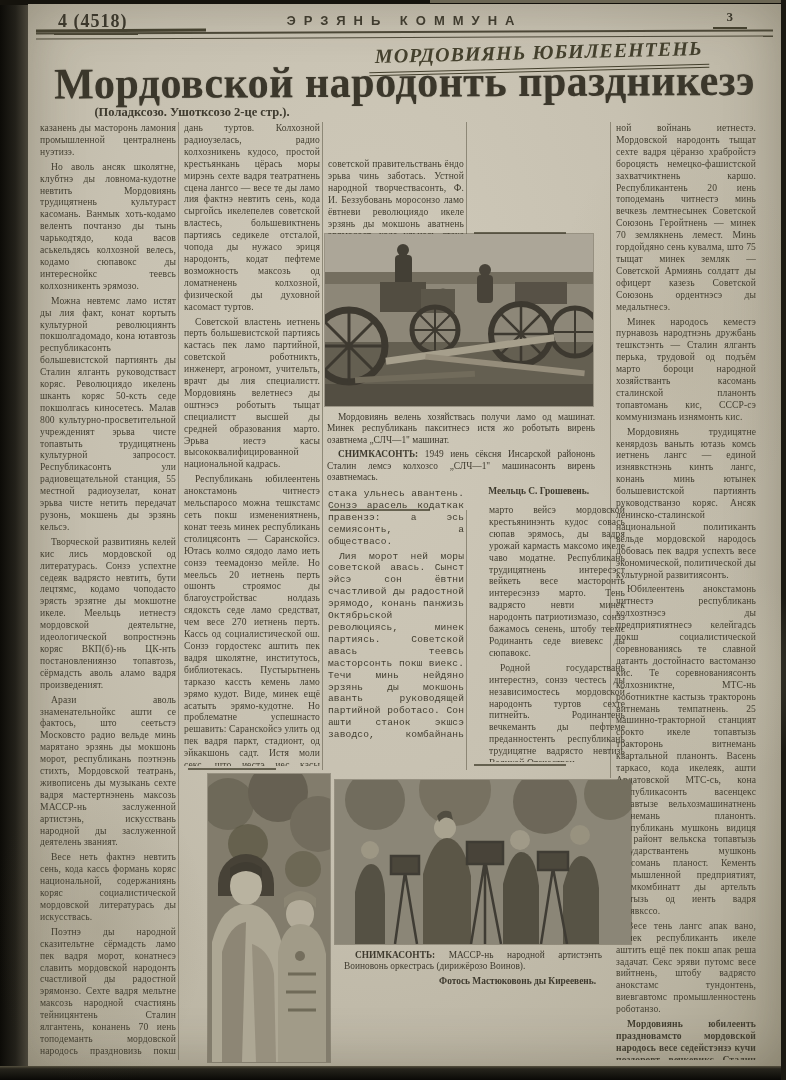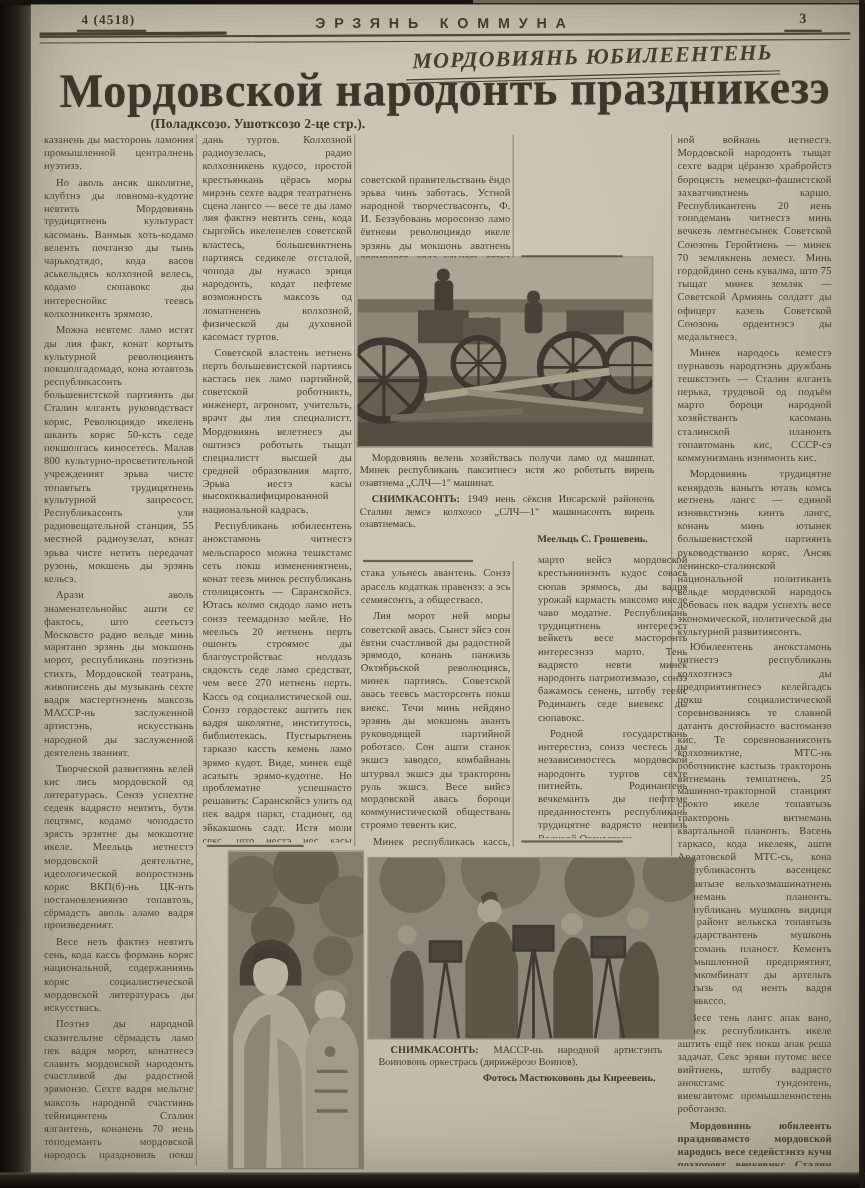--- a/index.html
+++ b/index.html
@@ -15,38 +15,38 @@
   }
   .stain{position:absolute;border-radius:50%;pointer-events:none;}
   .edge-left{position:absolute;left:0;top:0;width:28px;height:1080px;
     background:linear-gradient(90deg,#0c0b07 0%,#23211a 55%,#4a463a 100%);}
   .edge-bottom{position:absolute;left:0;bottom:0;width:786px;height:14px;
     background:linear-gradient(0deg,#0a0906 0%,#26241c 80%,#55503f 100%);}
   .edge-right{position:absolute;right:0;top:0;width:5px;height:1080px;background:#1b1912;}
   .edge-top{position:absolute;left:0;top:0;width:430px;height:5px;background:#15130d;}
   .edge-top2{position:absolute;left:430px;top:0;width:356px;height:3px;background:#6b6654;}
 
-  .issue{position:absolute;left:42px;top:7px;font-size:12px;font-weight:bold;color:#3c382c;
+  .issue{position:absolute;left:26px;top:7px;font-size:18px;font-weight:bold;color:#3c382c;
     letter-spacing:1px;border-bottom:2px solid #45412f;padding:0 10px 1px 4px;}
   .masthead{position:absolute;left:0;top:9px;width:100%;text-align:center;
     font-family:"Liberation Sans",sans-serif;font-weight:bold;font-size:13px;
     letter-spacing:8px;color:#403c2f;}
   .pageno{position:absolute;right:34px;top:5px;font-size:13px;font-weight:bold;color:#3c382c;
     border-bottom:2px solid #45412f;padding:0 14px 2px;}
   .headrule{position:absolute;top:27px;left:8px;width:737px;height:4px;
     border-top:2px solid #4c4837;border-bottom:1px solid #4c4837;transform:rotate(-0.25deg);}
   .headrule-left{position:absolute;top:25px;left:8px;width:170px;height:3px;background:#45412f;transform:rotate(-0.3deg);}
 
   .kicker{position:absolute;right:72px;top:37px;
     font-style:italic;font-weight:bold;font-size:20px;letter-spacing:1px;color:#44402d;
     border-bottom:4px double #44402d;padding:0 6px 4px;transform:rotate(-1.4deg);}
   .headline{position:absolute;left:8px;top:54px;width:737px;text-align:center;
     font-weight:bold;font-size:42px;color:#3b372b;transform:rotate(-0.3deg) scaleY(1.04);
     letter-spacing:0.5px;text-shadow:0 0 1px rgba(59,55,43,.5);}
-  .subhead{position:absolute;left:24px;top:101px;width:280px;text-align:right;
+  .subhead{position:absolute;left:24px;top:101px;width:280px;text-align:center;
     font-weight:bold;font-size:12.5px;color:#3e3a2e;}
 
   .col{position:absolute;text-align:justify;font-size:9.6px;line-height:11.9px;
     color:#423e30;overflow:hidden;letter-spacing:0.1px;}
   .col p{margin:0 0 3px;text-indent:11px;}
   .col p.cont{text-indent:0;}
   .col p.endbold{font-weight:bold;}
 
   .vrule{position:absolute;width:1px;background:#5b5644;opacity:.55;}
   .hrule{position:absolute;height:2px;background:#4c4837;opacity:.8;}
@@ -87,39 +87,39 @@
   <div class="vrule" style="left:150px;top:118px;height:938px;"></div>
   <div class="vrule" style="left:294px;top:118px;height:648px;"></div>
   <div class="vrule" style="left:438px;top:118px;height:112px;"></div>
   <div class="vrule" style="left:438px;top:506px;height:260px;"></div>
   <div class="vrule" style="left:582px;top:118px;height:656px;"></div>
 
   <div class="col" style="left:12px;top:118px;width:136px;height:938px;">
     <p class="cont">казанень ды масторонь ламония промышленной централнень нуэтизэ.</p>
     <p>Но аволь ансяк школятне, клубтнэ ды ловнома-кудотне невтить Мордовиянь трудицятнень культураст касомань. Ванмык хоть-кодамо веленть почтанзо ды тынь чарькодтядо, кода васов аськельдясь колхозной велесь, кодамо сюпавокс ды интереснойкс теевсь колхозникенть эрямозо.</p>
     <p>Можна невтемс ламо истят ды лия факт, конат кортыть культурной революциянть покшолгадомадо, кона ютавтозь республикасонть большевистской партиянть ды Сталин ялганть руководстваст коряс. Революциядо икелень шканть коряс 50-ксть седе покшолгась киносетесь. Малав 800 культурно-просветительной учрежденият эрьва чисте топавтыть трудицятнень культурной запросост. Республикасонть ули радиовещательной станция, 55 местной радиоузелат, конат эрьва чисте нетить передачат рузонь, мокшень ды эрзянь кельсэ.</p>
+    <p>Творческой развитиянь келей кис лись мордовской од литературась. Сонзэ успехтне седеяк вадрясто невтить, бути лецтямс, кодамо чоподасто эрясть эрзятне ды мокшотне икеле. Меельць иетнестэ мордовской деятельтне, идеологической вопростнэнь коряс ВКП(б)-нь ЦК-нть постановлениянзо топавтозь, сёрмадсть аволь аламо вадря произведеният.</p>
     <p>Арази аволь знаменательнойкс ашти се фактось, што сеетьстэ Московсто радио вельде минь марятано эрзянь ды мокшонь морот, республикань поэтнэнь стихть, Мордовской театрань, живописень ды музыкань сехте вадря мастертнэнень максозь МАССР-нь заслуженной артистэнь, искусствань народной ды заслуженной деятелень званият.</p>
-    <p>Творческой развитиянь келей кис лись мордовской од литературась. Сонзэ успехтне седеяк вадрясто невтить, бути лецтямс, кодамо чоподасто эрясть эрзятне ды мокшотне икеле. Меельць иетнестэ мордовской деятельтне, идеологической вопростнэнь коряс ВКП(б)-нь ЦК-нть постановлениянзо топавтозь, сёрмадсть аволь аламо вадря произведеният.</p>
     <p>Весе неть фактнэ невтить сень, кода кассь формань коряс национальной, содержаниянь коряс социалистической мордовской литературась ды искусствась.</p>
     <p>Поэтнэ ды народной сказительтне сёрмадсть ламо пек вадря морот, конатнесэ славить мордовской народонть счастливой ды радостной эрямонзо. Сехте вадря мельтне максозь народной счастиянь тейницянтень Сталин ялгантень, конанень 70 иень топодеманть мордовской народось праздновизь покш кенярдома марто.</p>
 
   </div>
 
   <div class="col" style="left:156px;top:118px;width:136px;height:644px;">
     <p class="cont">дань туртов. Колхозной радиоузелась, радио колхозникень кудосо, простой крестьянкань цёрась моры мирэнь сехте вадря театратнень сцена лангсо — весе те ды ламо лия фактнэ невтить сень, кода сыргойсь икелепелев советской властесь, большевиктнень партиясь седикеле отсталой, чопода ды нужасо эриця народонть, кодат пефтеме возможность максозь од ломатненень колхозной, физической ды духовной касомаст туртов.</p>
     <p>Советской властень иетнень перть большевистской партиясь кастась пек ламо партийной, советской роботникть, инженерт, агрономт, учительть, врачт ды лия специалистт. Мордовиянь велетнесэ ды оштнэсэ роботыть тыщат специалистт высшей ды средней образования марто. Эрьва иестэ касы высококвалифицированной национальной кадрась.</p>
     <p>Республикань юбилеентень анокстамонь читнестэ мельспаросо можна тешкстамс сеть покш изменениятнень, конат теезь минек республикань столицясонть — Саранскойсэ. Ютась колмо сядодо ламо иеть сонзэ теемадонзо мейле. Но меельсь 20 иетнень перть ошонть строямос ды благоустройствас нолдазь сядоксть седе ламо средстват, чем весе 270 иетнень перть. Кассь од социалистической ош. Сонзэ гордостекс аштить пек вадря школятне, институтось, библиотекась. Пустырьтнень тарказо кассть кемень ламо эрямо кудот. Виде, минек ещё асатыть эрямо-кудотне. Но проблематне успешнасто решавить: Саранскойсэ улить од пек вадря паркт, стадионт, од эйкакшонь садт. Истя моли секс, што иестэ иес касы жилищной ды коммунальной строительствась, ошонть благоустройствась. Тевень кепетиксэкс ашти партиянть ды</p>
   </div>
   <div class="hrule" style="left:160px;top:764px;width:88px;"></div>
 
   <div class="col" style="left:300px;top:118px;width:136px;height:110px;margin-top:36px;">
     <p class="cont">советской правительствань ёндо эрьва чинь заботась. Устной народной творчествасонть, Ф. И. Беззубовань моросонзо ламо ёвтневи революциядо икеле эрзянь ды мокшонь аватнень эрямодост, кода ульнесь стака эрзянь народонть эрямозо, но седеяк</p>
   </div>
   <div class="hrule" style="left:302px;top:505px;width:100px;"></div>
-  <div class="col" style="left:300px;top:512px;width:136px;height:254px;">
+  <div class="col" style="left:300px;top:484px;width:136px;height:254px;font-family:Liberation Mono, monospace;">
     <p class="cont">стака ульнесь авантень. Сонзэ арасель кодаткак правензэ: а эсь семиясонть, а обществасо.</p>
     <p>Лия морот ней моры советской авась. Сынст эйсэ сон ёвтни счастливой ды радостной эрямодо, конань панжизь Октябрьской революциясь, минек партиясь. Советской авась теевсь масторсонть покш виекс. Течи минь нейдяно эрзянь ды мокшонь аванть руководящей партийной роботасо. Сон ашти станок экшсэ заводсо, комбайнань штурвал экшсэ ды тракторонь руль экшсэ. Весе вийсэ мордовской авась бороци коммунистической обществань строямо тевенть кис.</p>
     <p>Минек республикась кассь, кемекстась, нурька шкасто весе масторонть касомо марто тень шкасто. Мордовской народось</p>
   </div>
 
   <div class="hrule" style="left:446px;top:228px;width:92px;"></div>
   <div class="col" style="left:461px;top:500px;width:136px;height:258px;">
     <p class="cont">марто вейсэ мордовской крестьянинэнть кудос совась сюпав эрямось, ды вадря урожай кармасть максомо икеле чаво модатне. Республикань трудицятнень интересэст вейкеть весе масторонть интересэнзэ марто. Тень вадрясто невти минек народонть патриотизмазо, сонзэ бажамось сенень, штобу теемс Родинанть седе виевекс ды сюпавокс.</p>
     <p>Родной государствань интерестнэ, сонзэ честесь ды независимостесь мордовской народонть туртов сехте питнейть. Родинантень вечкеманть ды пефтеме преданностенть республикань трудицятне вадрясто невтизь Великой Отечествен-</p>
   </div>

